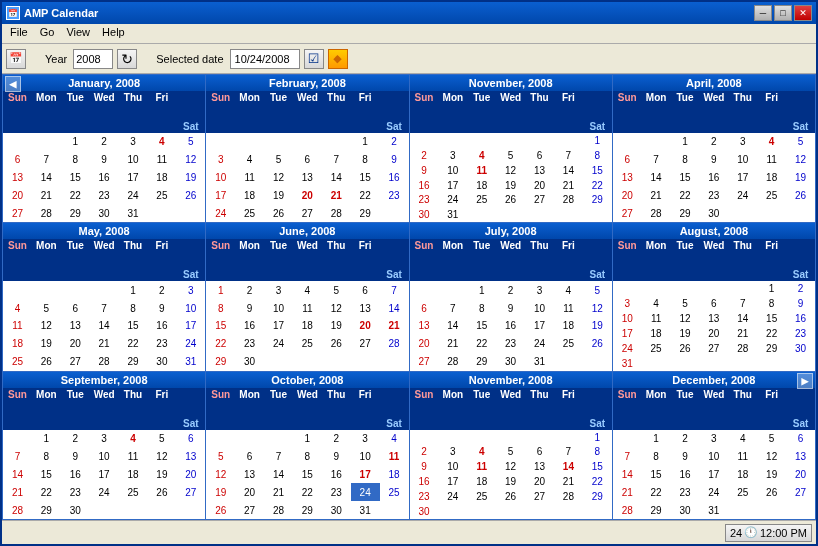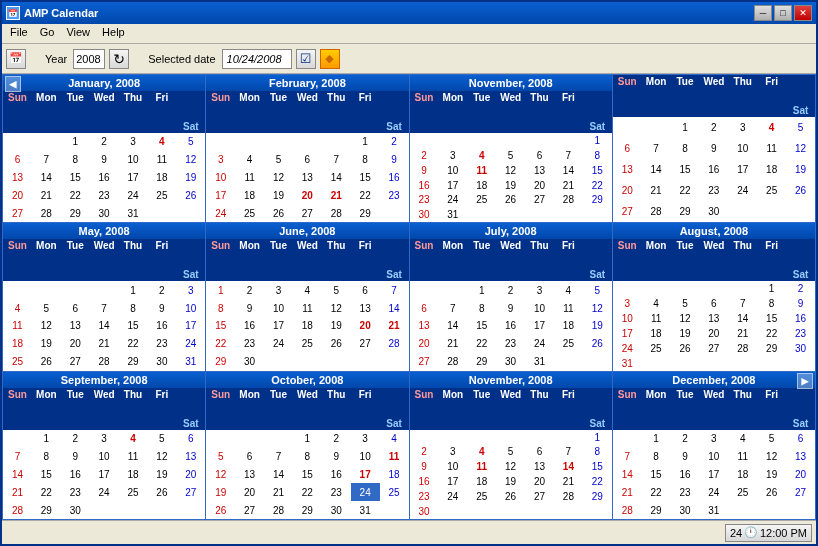--- a/index.html
+++ b/index.html
@@ -88,37 +88,36 @@
       gap: 4px;
       border-bottom: 1px solid #aaa;
       flex-shrink: 0;
     }
     .toolbar-label {
       font-size: 11px;
       padding: 0 2px;
       margin-left: 13px;
     }
     .year-input {
-      width: 32px;
+      width: 40px;
       height: 20px;
       border: 1px solid #888;
       padding: 0 2px;
       font-size: 11px;
       background: white;
     }
     .selected-date-box {
       height: 20px;
       padding: 0 4px;
       border: 1px solid #888;
       background: white;
       display: flex;
       align-items: center;
       font-size: 11px;
       min-width: 70px;
-      font-style: italic;
     }
     .toolbar-icon {
       width: 20px;
       height: 20px;
       display: flex;
       align-items: center;
       justify-content: center;
       background: linear-gradient(to bottom, #f5f5f5, #d8d8d8);
       border: 1px solid #888;
       cursor: pointer;
@@ -414,20 +413,21 @@
             <div class="day-cell sun">30</div>
             <div class="day-cell">31</div>
             <div class="day-cell"></div>
             <div class="day-cell"></div>
             <div class="day-cell"></div>
             <div class="day-cell"></div>
             <div class="day-cell sat"></div>
           </div>
         </div>
         <div class="month-block">
+          <div class="month-header"><span>April, 2008</span></div>
           <div class="day-header-row">
             <div class="day-header sun">Sun</div>
             <div class="day-header">Mon</div>
             <div class="day-header">Tue</div>
             <div class="day-header">Wed</div>
             <div class="day-header">Thu</div>
             <div class="day-header">Fri</div>
             <div class="day-header sat">Sat</div>
           </div>
           <div class="days-grid">

